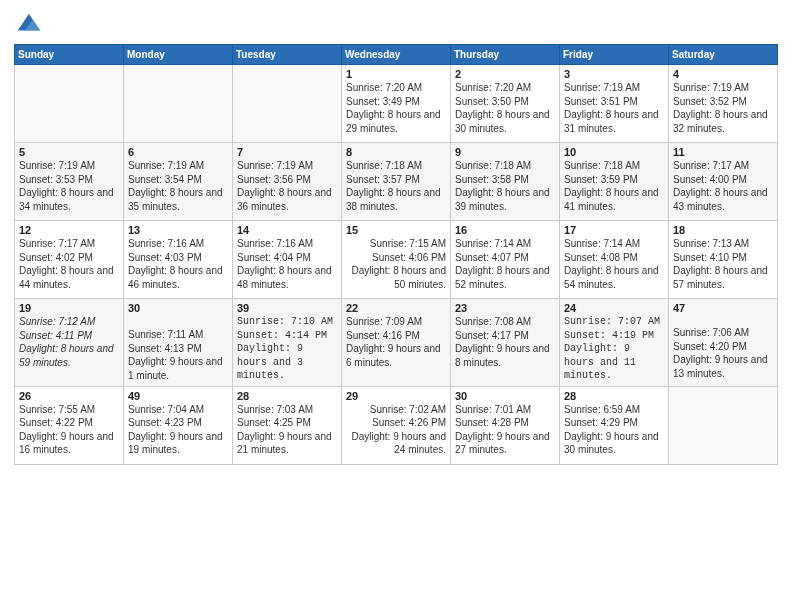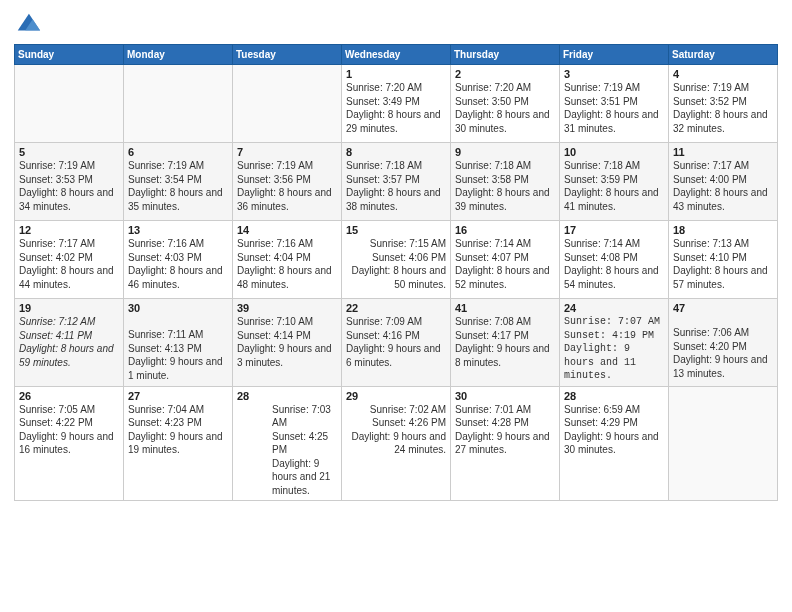--- a/index.html
+++ b/index.html
@@ -258,65 +258,65 @@
 Daylight: 8 hours and 59 minutes.</div>
           </td>
           <td>
             <span class="day-num">30</span>
             <div class="day-info" style="white-space: pre-line; margin-top: 14px;">Sunrise: 7:11 AM
 Sunset: 4:13 PM
 Daylight: 9 hours and 1 minute.</div>
           </td>
           <td>
             <span class="day-num">39</span>
-            <div class="day-info" style="white-space: pre-line;">Sunrise: 7:10 AM
+            <div class="day-info" style="white-space: pre-line; font-family: Liberation Mono, monospace;">Sunrise: 7:10 AM
 Sunset: 4:14 PM
 Daylight: 9 hours and 3 minutes.</div>
           </td>
           <td>
             <span class="day-num">22</span>
             <div class="day-info" style="white-space: pre-line;">Sunrise: 7:09 AM
 Sunset: 4:16 PM
 Daylight: 9 hours and 6 minutes.</div>
           </td>
           <td>
-            <span class="day-num">41</span>
+            <span class="day-num">23</span>
             <div class="day-info" style="white-space: pre-line;">Sunrise: 7:08 AM
 Sunset: 4:17 PM
 Daylight: 9 hours and 8 minutes.</div>
           </td>
           <td>
             <span class="day-num">24</span>
             <div class="day-info" style="white-space: pre-line; font-family: Liberation Mono, monospace;">Sunrise: 7:07 AM
 Sunset: 4:19 PM
 Daylight: 9 hours and 11 minutes.</div>
           </td>
           <td>
             <span class="day-num">47</span>
             <div class="day-info" style="white-space: pre-line; margin-top: 12px;">Sunrise: 7:06 AM
 Sunset: 4:20 PM
 Daylight: 9 hours and 13 minutes.</div>
           </td>
         </tr>
         <tr>
           <td>
             <span class="day-num">26</span>
-            <div class="day-info" style="white-space: pre-line;">Sunrise: 7:05 AM
+            <div class="day-info" style="white-space: pre-line;">Sunrise: 7:55 AM
 Sunset: 4:22 PM
 Daylight: 9 hours and 16 minutes.</div>
           </td>
           <td>
-            <span class="day-num">27</span>
+            <span class="day-num">49</span>
             <div class="day-info" style="white-space: pre-line;">Sunrise: 7:04 AM
 Sunset: 4:23 PM
 Daylight: 9 hours and 19 minutes.</div>
           </td>
           <td>
             <span class="day-num">28</span>
-            <div class="day-info" style="white-space: pre-line; margin-left: 35px;">Sunrise: 7:03 AM
+            <div class="day-info" style="white-space: pre-line;">Sunrise: 7:03 AM
 Sunset: 4:25 PM
 Daylight: 9 hours and 21 minutes.</div>
           </td>
           <td>
             <span class="day-num">29</span>
             <div class="day-info" style="white-space: pre-line; text-align: right;">Sunrise: 7:02 AM
 Sunset: 4:26 PM
 Daylight: 9 hours and 24 minutes.</div>
           </td>
           <td>

